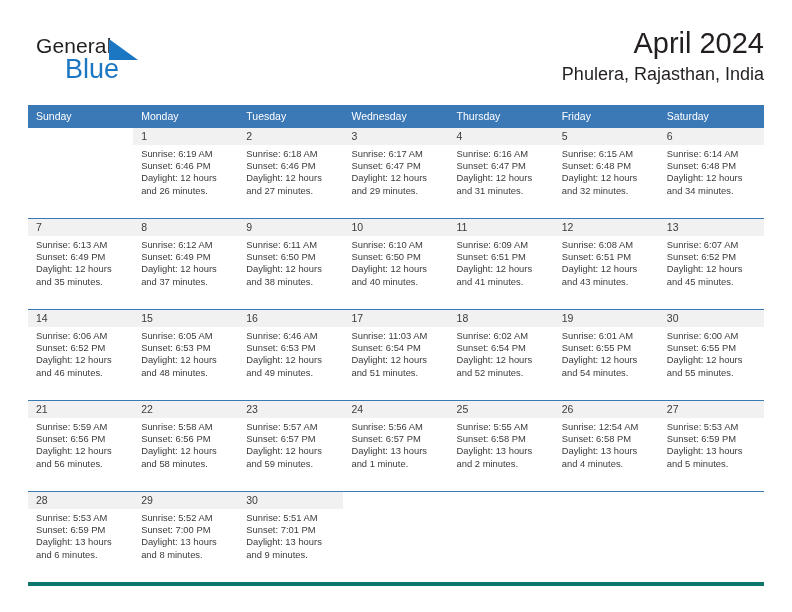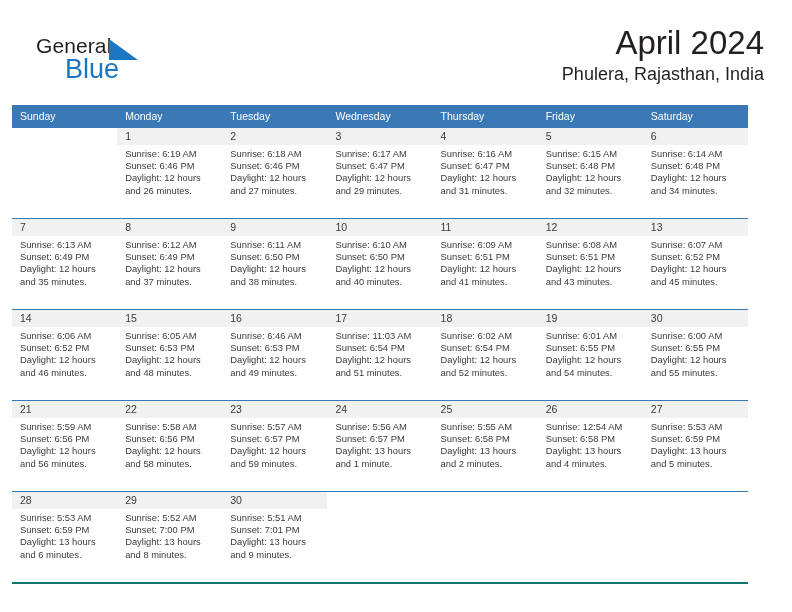--- a/index.html
+++ b/index.html
@@ -61,37 +61,37 @@
     height: 21px;
   }
 
   .title-block {
     position: absolute;
     right: 0;
     top: 0;
     text-align: right;
   }
   .cal-title {
-    font-size: 33px;
+    font-size: 29px;
     color: #231f20;
     line-height: 30px;
     white-space: nowrap;
   }
   .cal-subtitle {
     font-size: 18px;
     color: #231f20;
     line-height: 20px;
     margin-top: 6px;
     white-space: nowrap;
   }
 
   
   .calendar {
     position: absolute;
-    left: 12px;
+    left: 28px;
     top: 105px;
     width: 736px;
     border-collapse: collapse;
     table-layout: fixed;
   }
 
   .dow-row th {
     background: #3b78b6;
     color: #ffffff;
     font-size: 10.5px;
@@ -102,21 +102,21 @@
     line-height: 12px;
   }
 
   .week-row td {
     vertical-align: top;
     padding: 0;
     border-top: 1px solid #3b78b6;
     height: 91px;
   }
   .week-row.last td {
-    border-bottom: 2px solid #0f766e;
+    border-bottom: 4px solid #0f766e;
   }
 
   .cell {
     position: relative;
     height: 90px;
     padding: 0;
   }
   .cell.filled .daynum-bar {
     background: #f1f1f1;
   }

